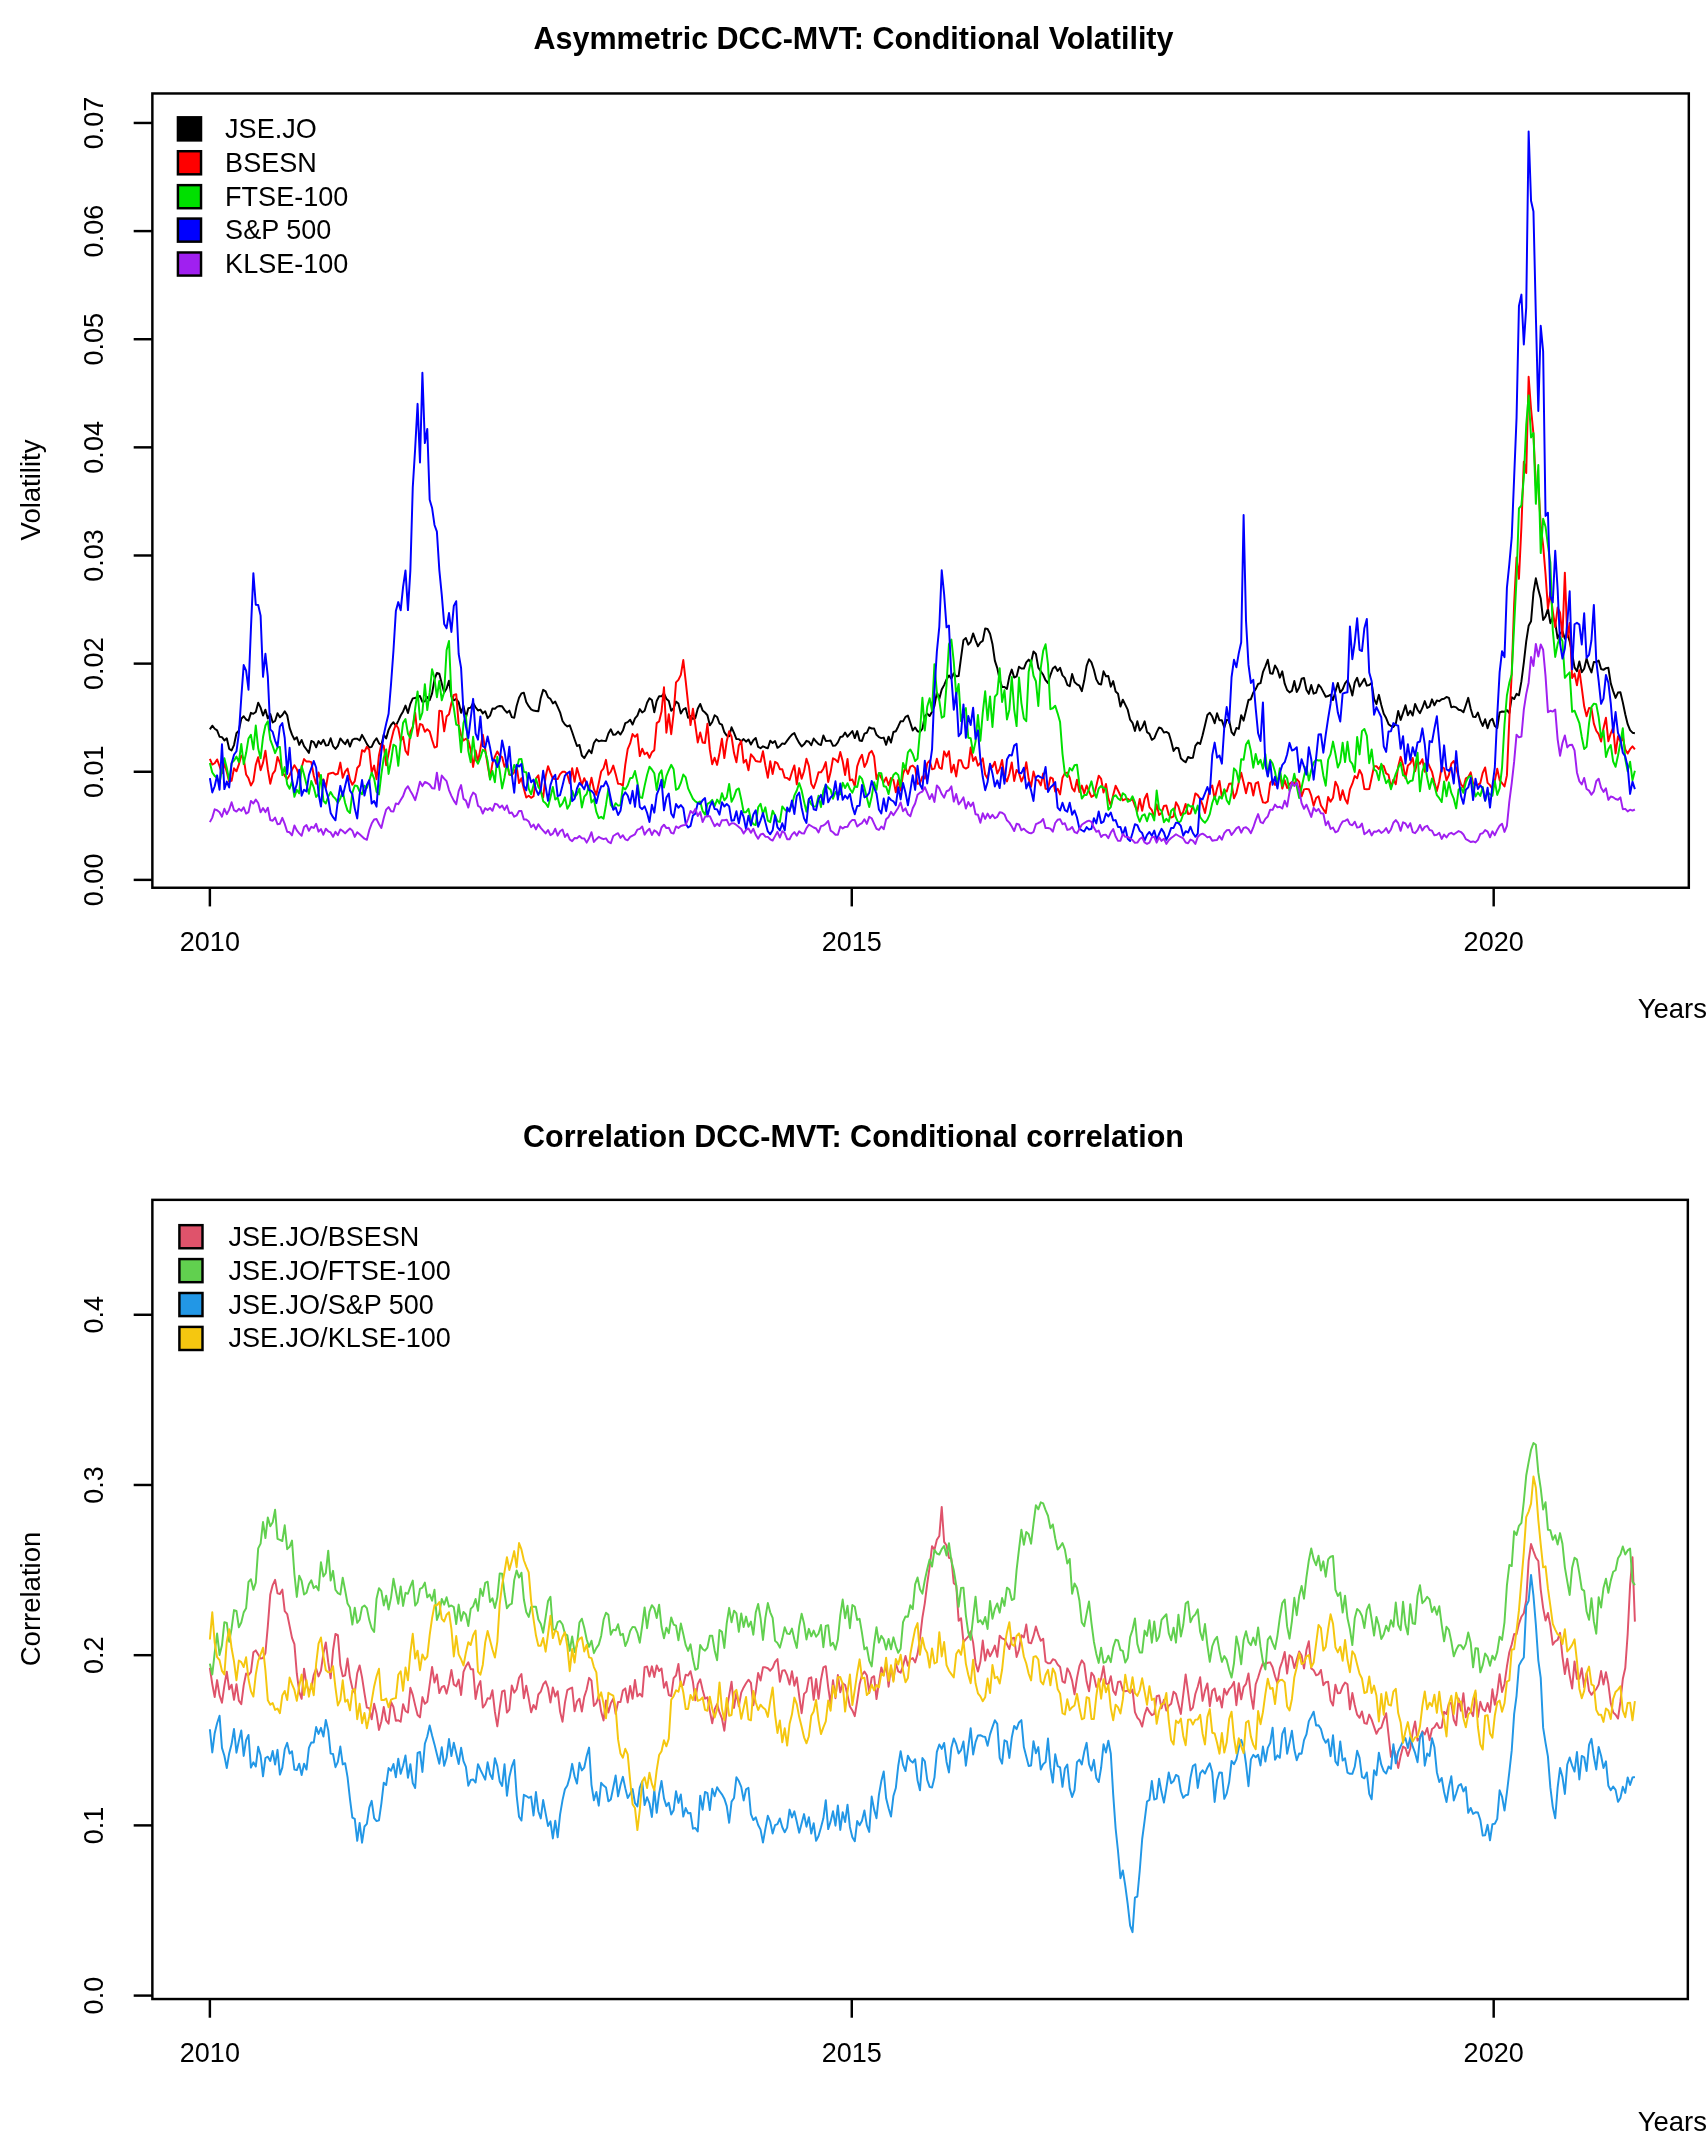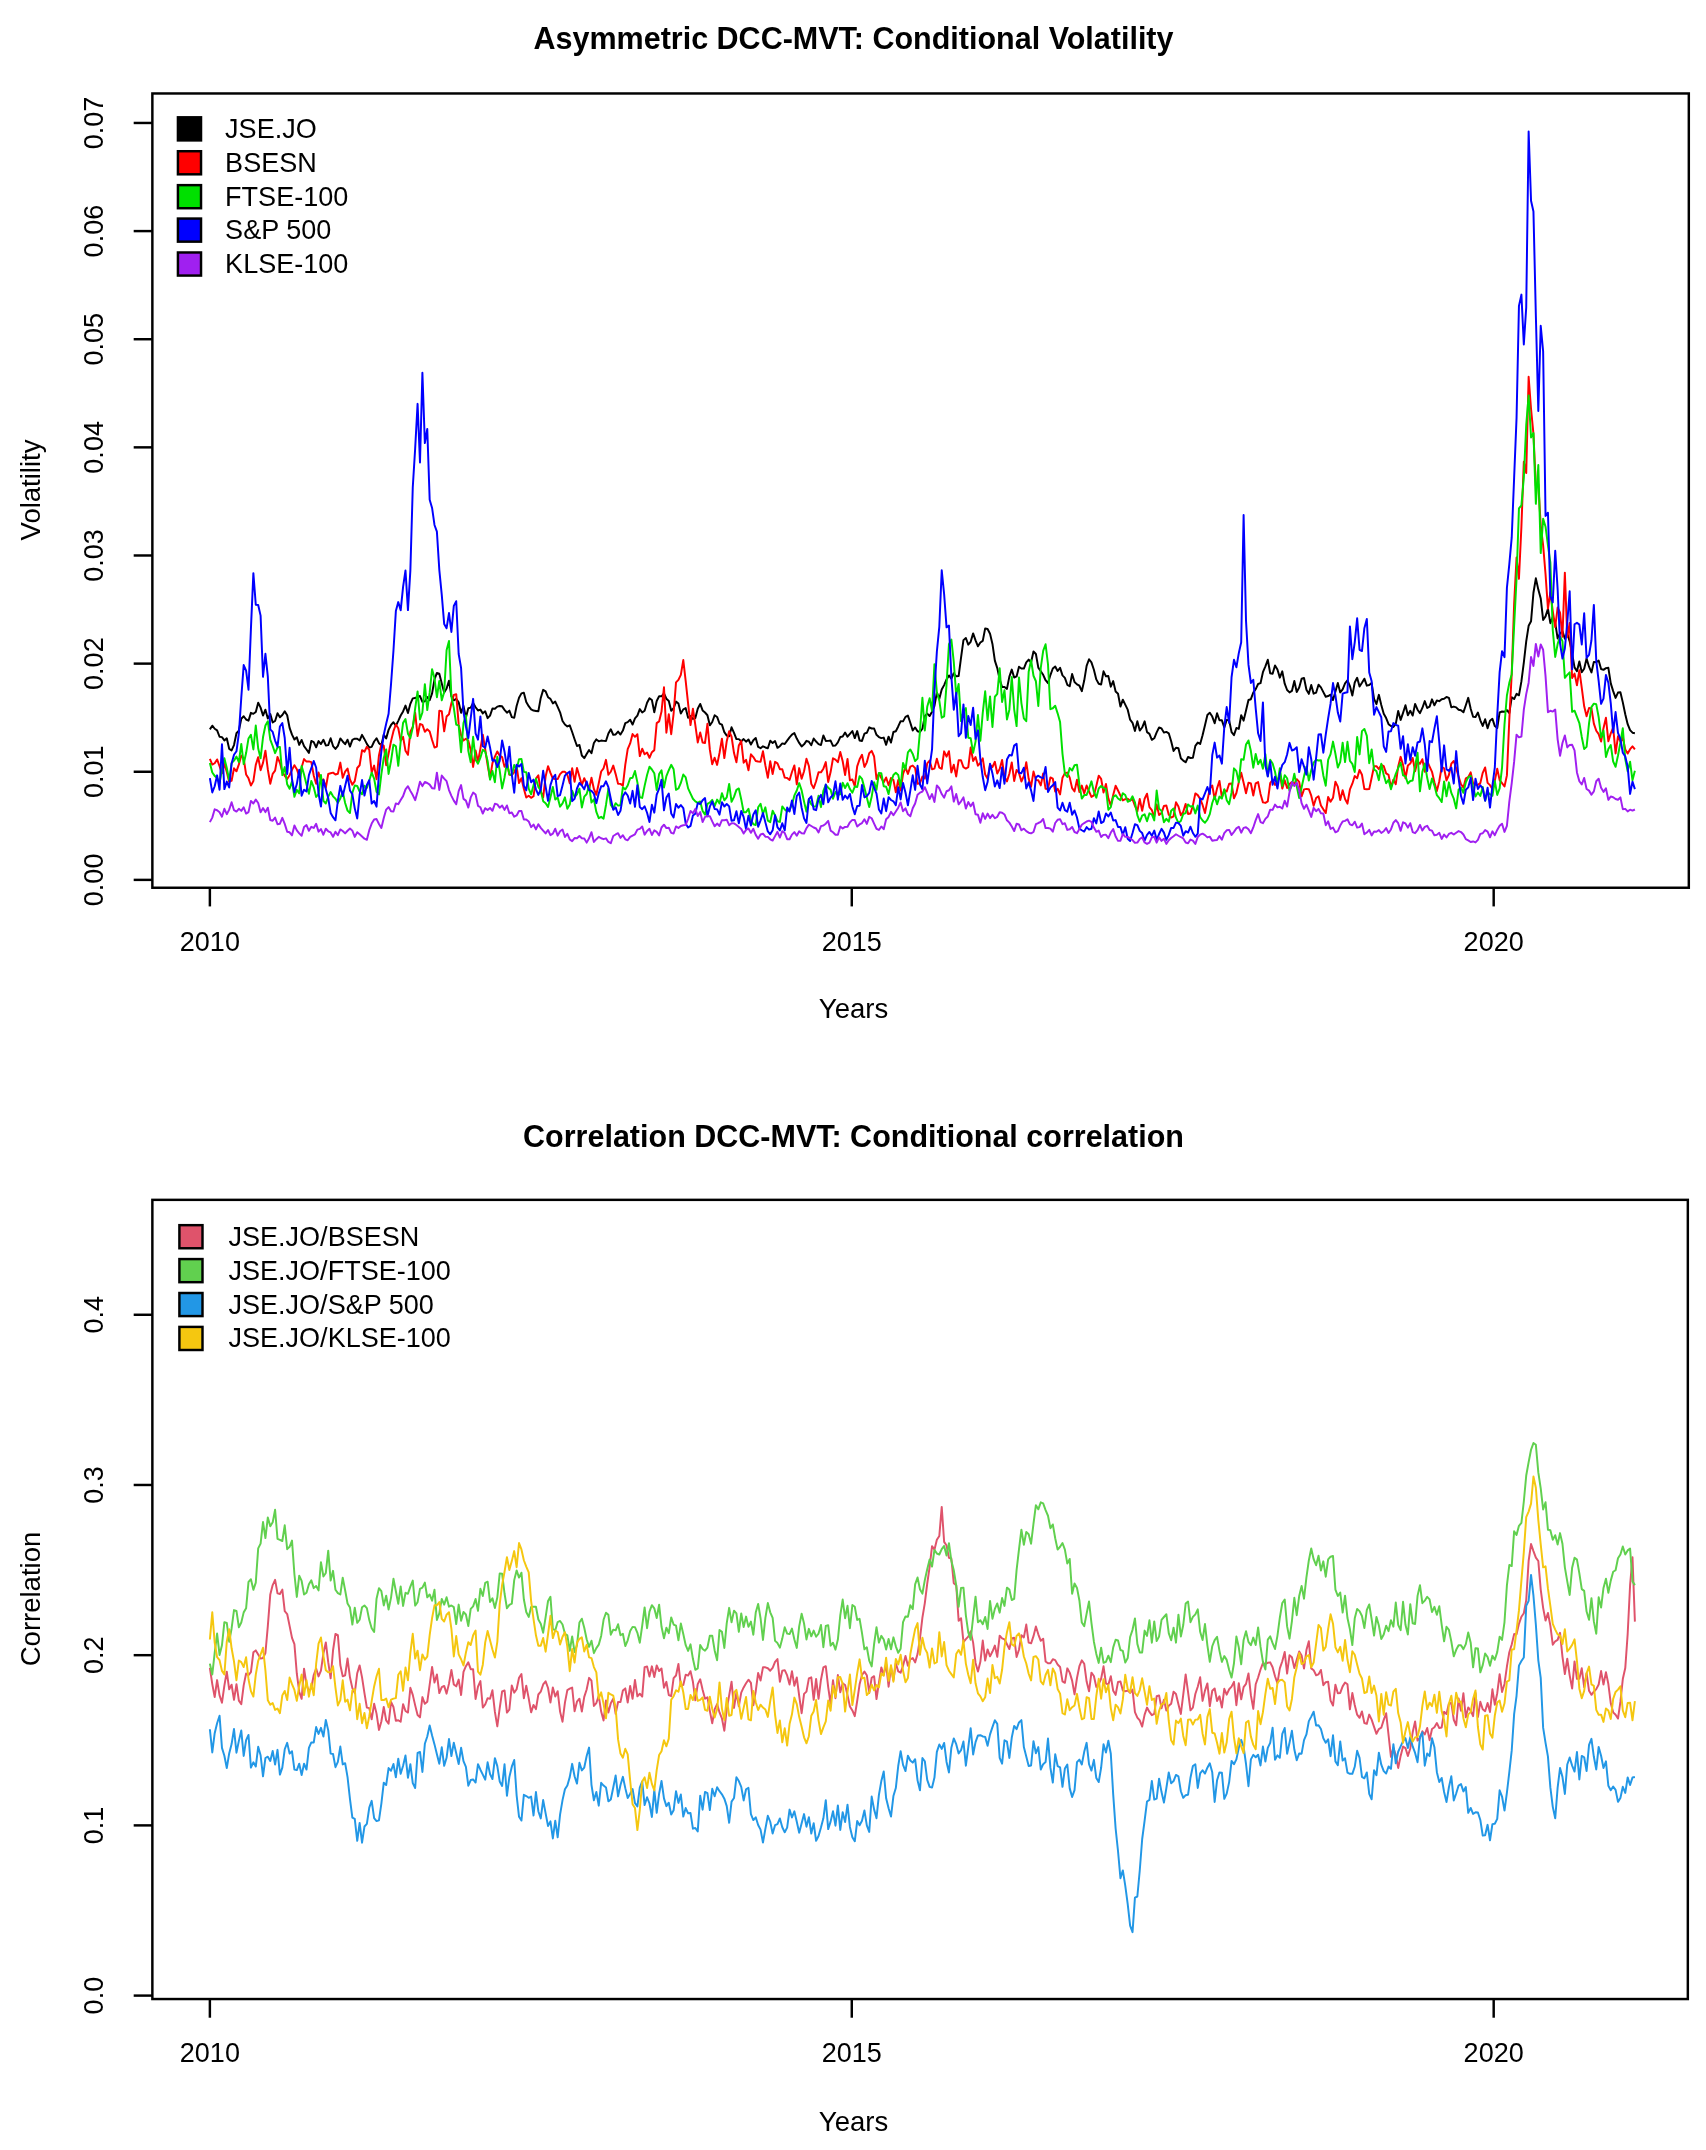--- a/index.html
+++ b/index.html
@@ -1,19 +1,19 @@
 <!DOCTYPE html>
 <html style="font-size:7.9px"><head>
 <meta charset="utf-8">
 <style>
   html,body{margin:0;padding:0;background:#ffffff;}
   body{width:1707px;height:2151px;position:relative;font-family:"Liberation Sans",sans-serif;overflow:hidden;}
   .abs{position:absolute;}
   .chart-title{left:0;width:1707px;text-align:center;font-weight:bold;font-size:30.5px;line-height:32px;color:#000;}
-  .x-axis-title{left:0;width:1707px;text-align:center;font-size:27.5px;line-height:29.5px;color:#000;}
+  .x-axis-title{left:0;width:1707px;text-align:right;font-size:27.5px;line-height:29.5px;color:#000;}
   .y-axis-title{font-size:27.5px;line-height:27.5px;color:#000;white-space:nowrap;transform:translate(-50%,-50%) rotate(-90deg);}
   #plot-svg{left:0;top:0;}
   #plot-svg text{font-family:"Liberation Sans",sans-serif;fill:#000;}
 </style>
 </head>
 <body>
 
 <div class="abs chart-title" style="top:22px;text-align:center;">Asymmetric DCC-MVT: Conditional Volatility</div>
 
 <div class="abs y-axis-title" style="left:31px;top:490px;">Volatility</div>

